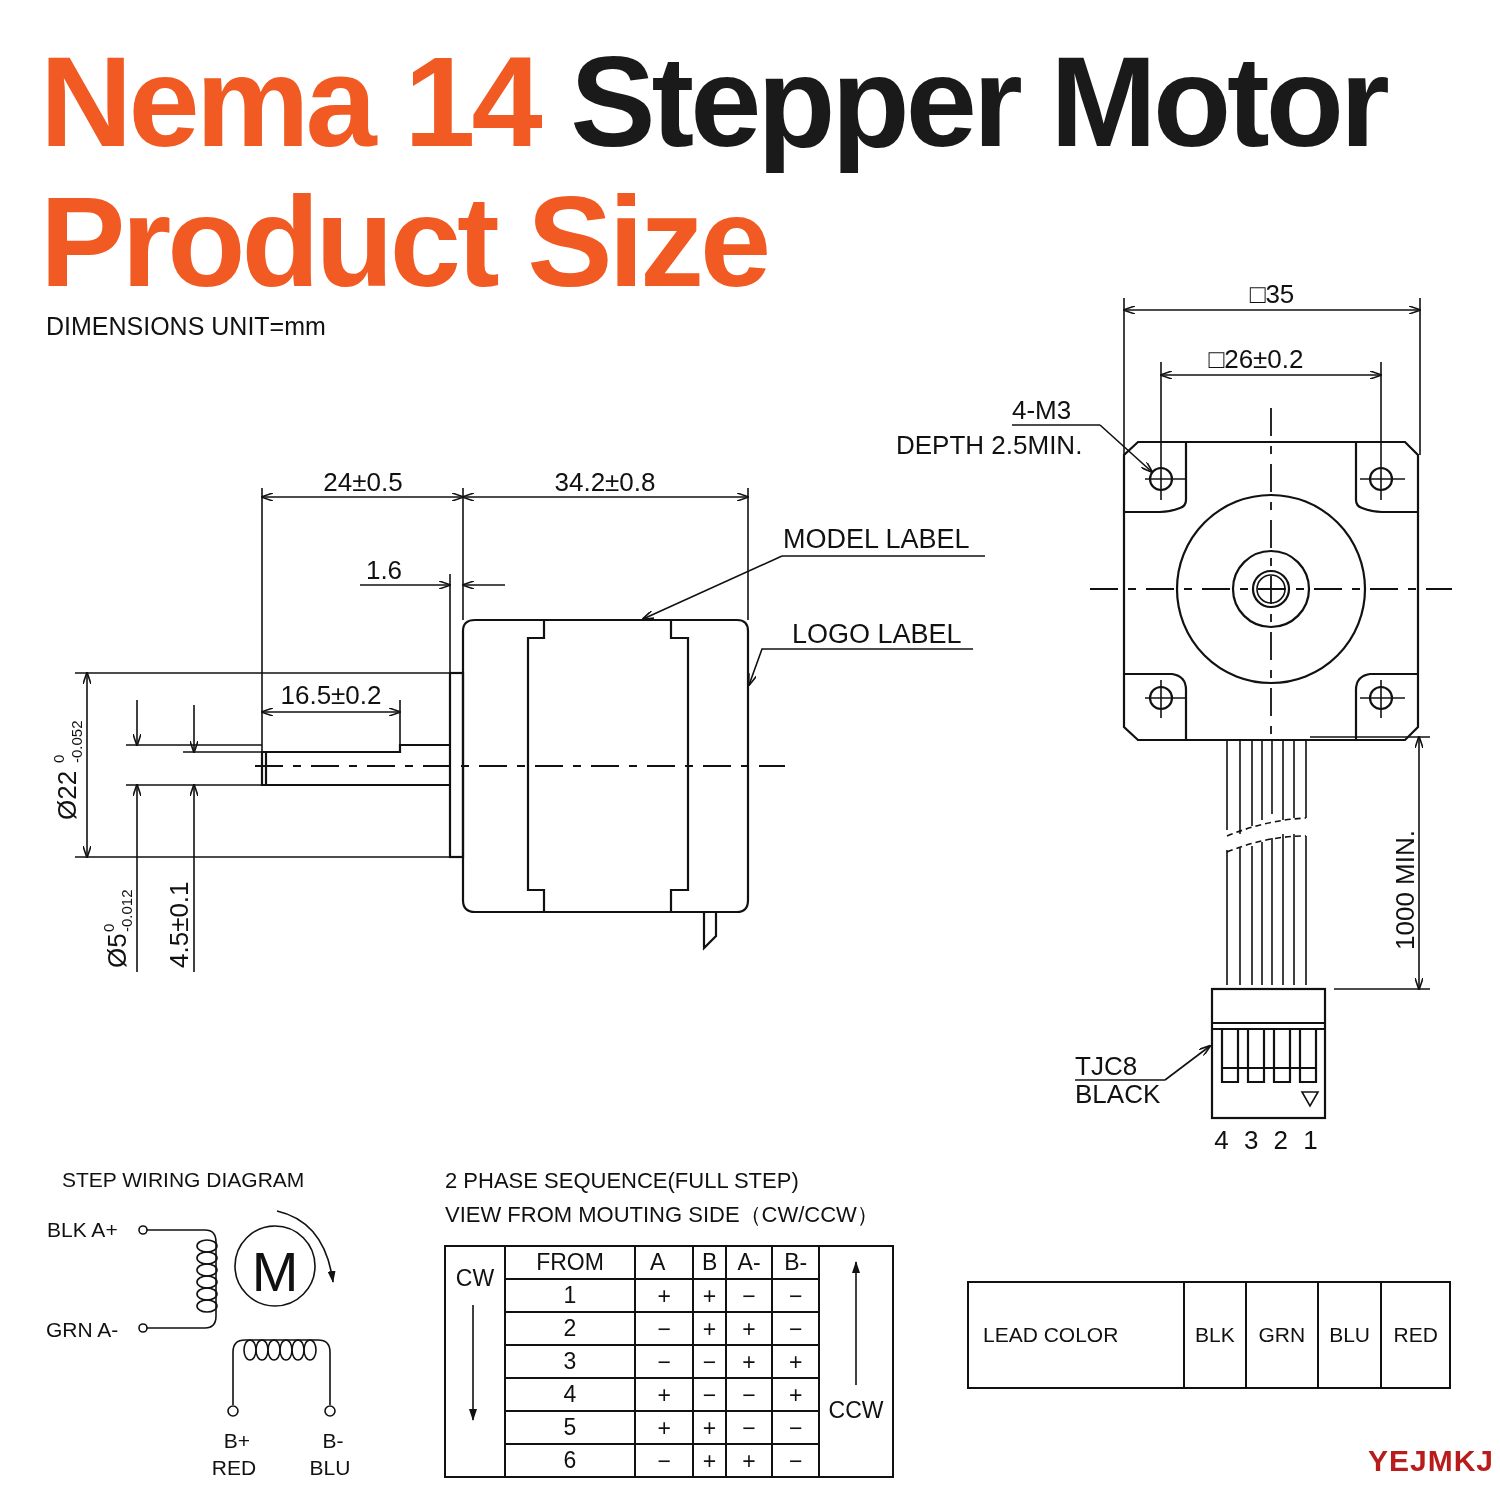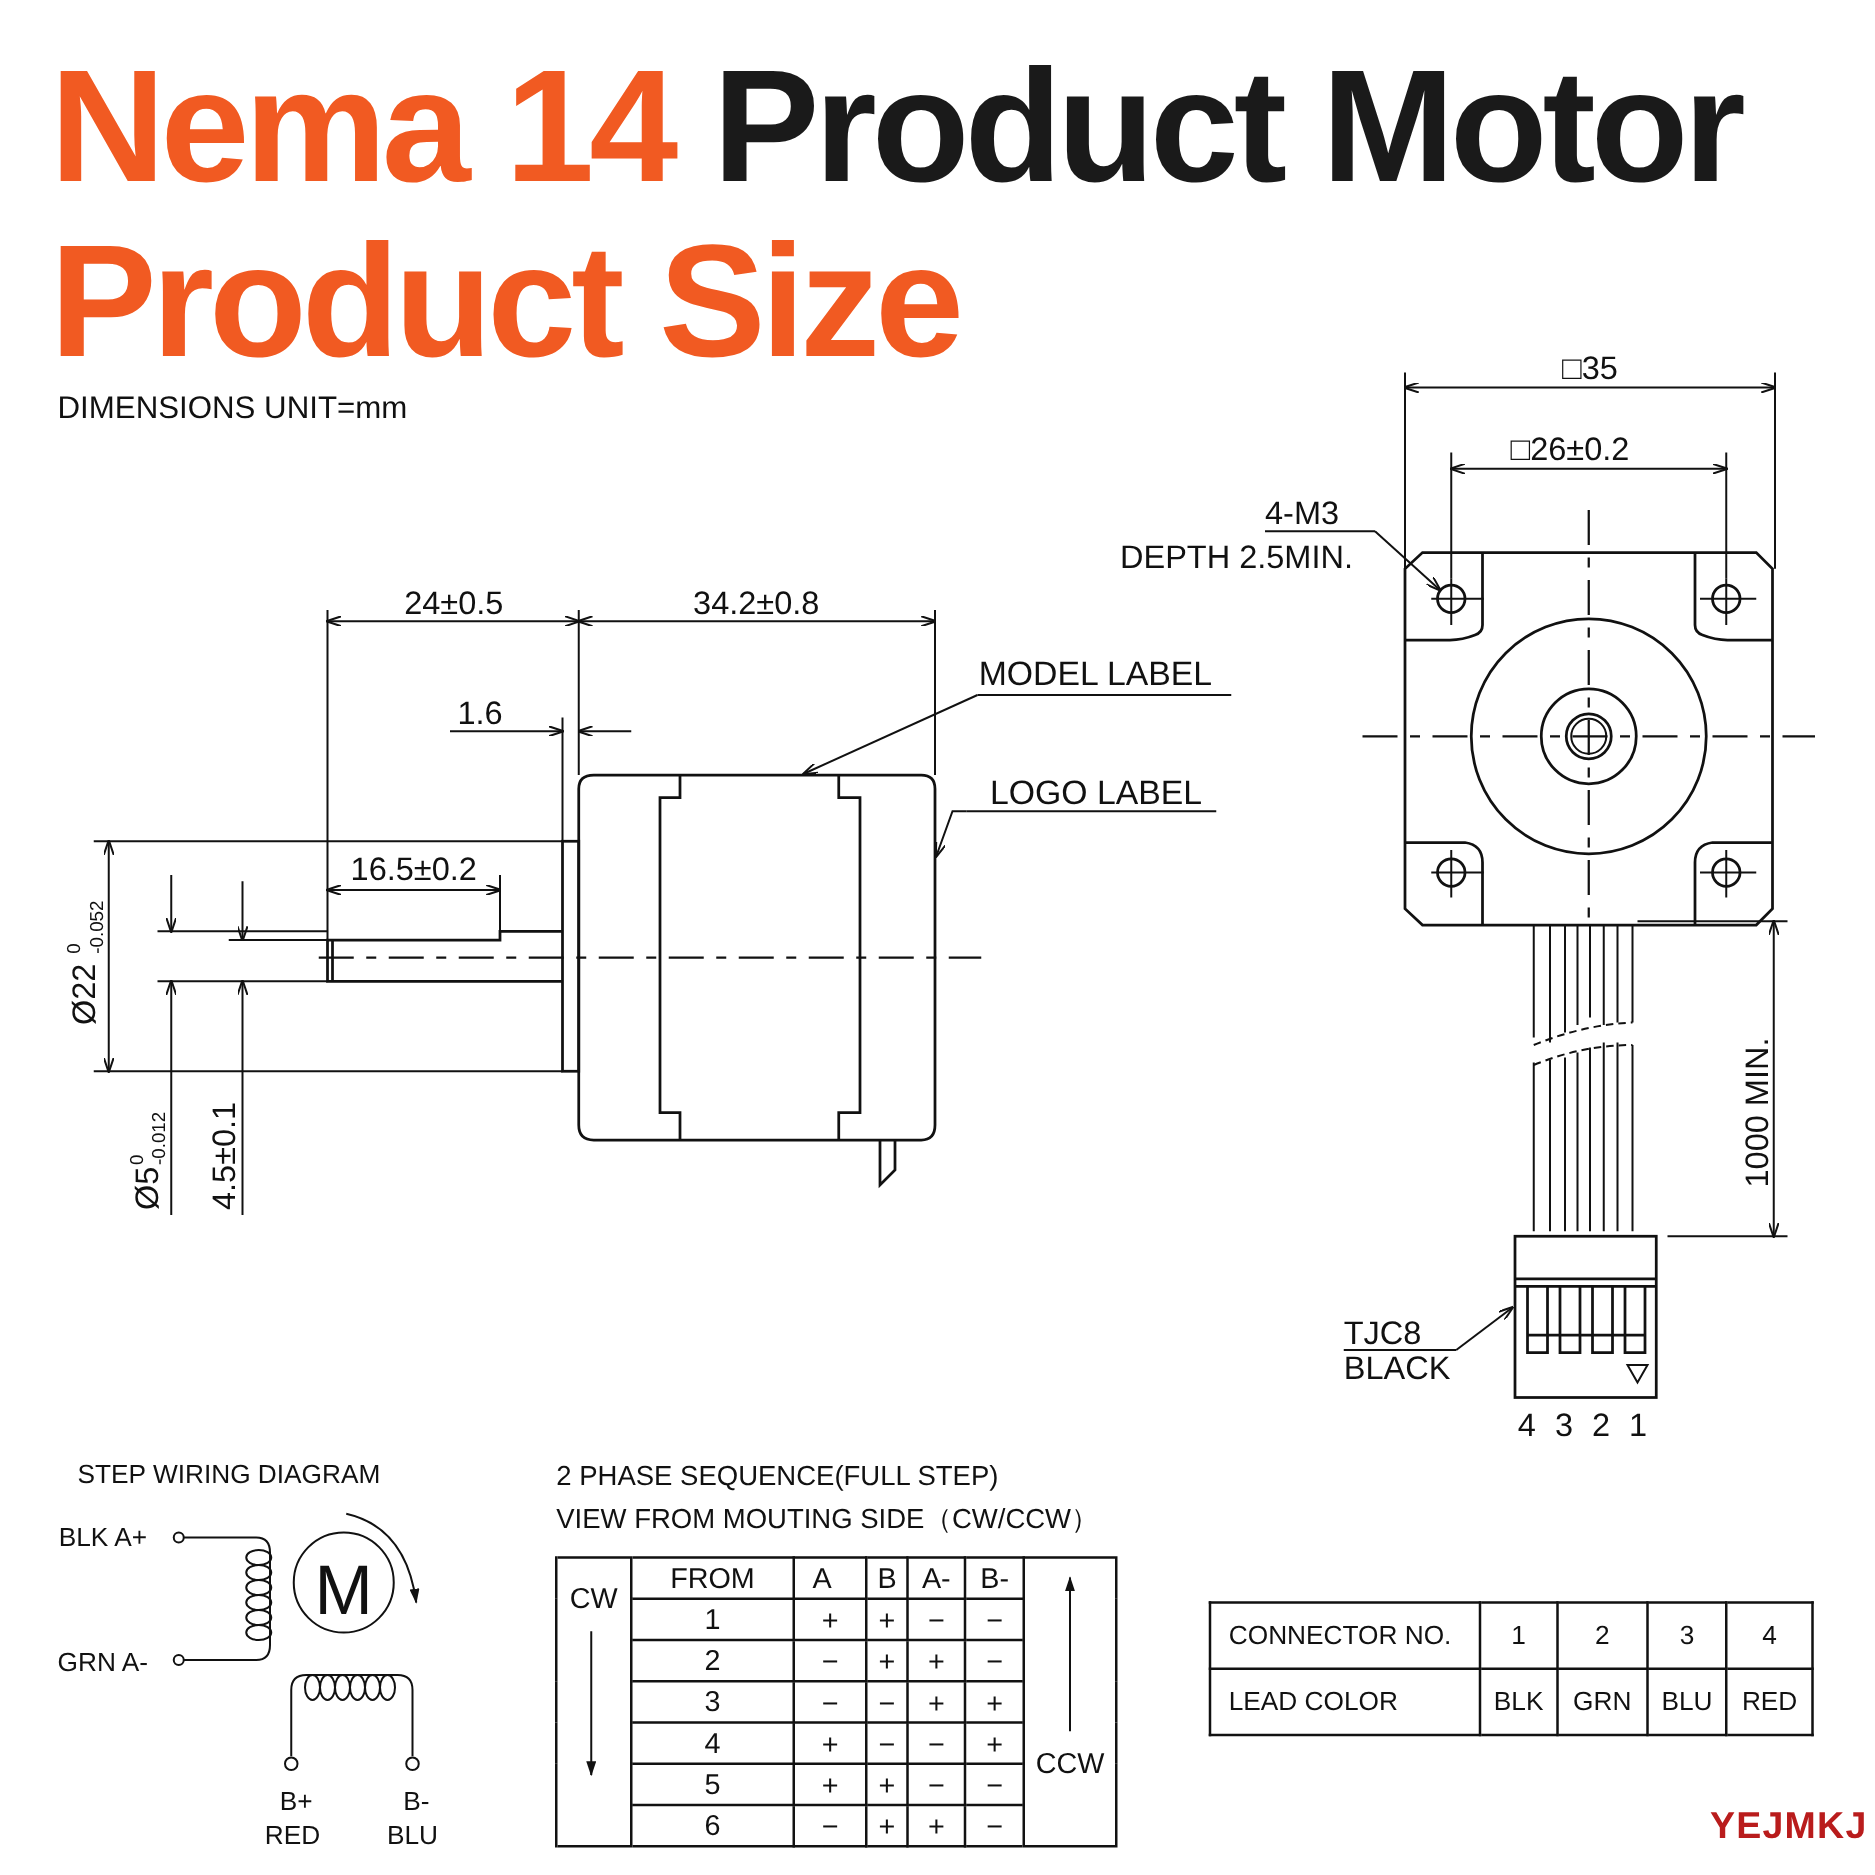--- a/index.html
+++ b/index.html
@@ -35,21 +35,21 @@
 
   .wire-title { position: absolute; left: 62px; top: 1168px; font-size: 21px; white-space: nowrap; }
   .watermark { position: absolute; right: 6px; bottom: 22px; font-size: 30px; font-weight: bold;
                color: #b91c1c; letter-spacing: 1px; }
 </style>
 </head>
 <body>
 
 <div id="title1" class="title-line">
   <span class="orange">Nema 14</span>
-  <span class="black">Product Motor</span>
+  <span class="black">Stepper Motor</span>
 </div>
 <div id="title2" class="title-line orange">Product Size</div>
 <div class="unit-label">DIMENSIONS UNIT=mm</div>
 
 <svg id="drawing" width="1500" height="1500" viewBox="0 0 1500 1500">
   <defs>
     <marker id="arr" viewBox="0 0 12 8" refX="11" refY="4" markerWidth="12" markerHeight="8" orient="auto-start-reverse" markerUnits="userSpaceOnUse">
       <path d="M0,0 L12,4 L0,8" fill="none" stroke="#111" stroke-width="1.6"></path>
     </marker>
     <marker id="arrf" viewBox="0 0 12 8" refX="11" refY="4" markerWidth="12" markerHeight="8" orient="auto-start-reverse" markerUnits="userSpaceOnUse">
@@ -295,27 +295,20 @@
         <td class="sign">−</td>
         <td class="sign">+</td>
         <td class="sign">+</td>
         <td class="sign">−</td>
       </tr>
 </tbody>
   </table>
 
 <table id="conn-table">
   <tbody>
-      <tr>
-    <td class="lbl">CONNECTOR NO.</td>
-    <td>1</td>
-    <td>2</td>
-    <td>3</td>
-    <td>4</td>
-  </tr>
   <tr>
     <td class="lbl">LEAD COLOR</td>
     <td>BLK</td>
     <td>GRN</td>
     <td>BLU</td>
     <td>RED</td>
   </tr>
 </tbody>
   </table>
 

